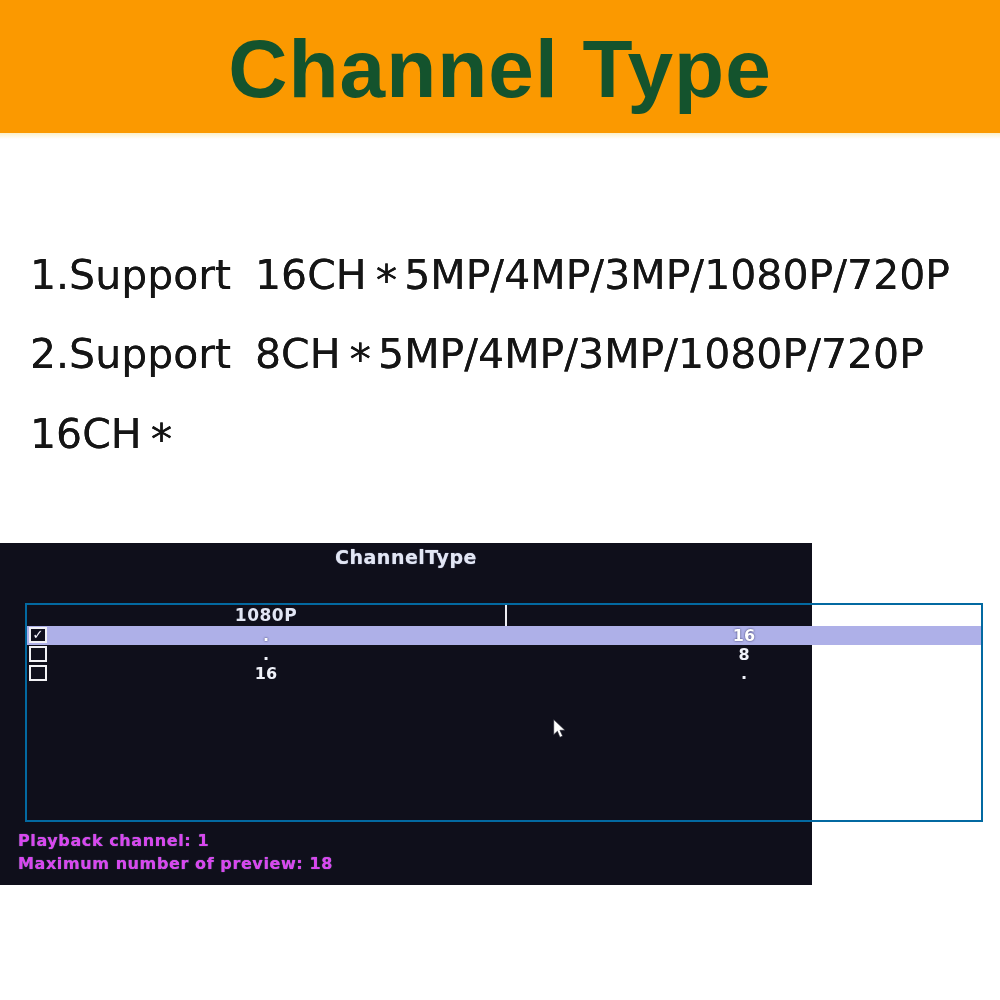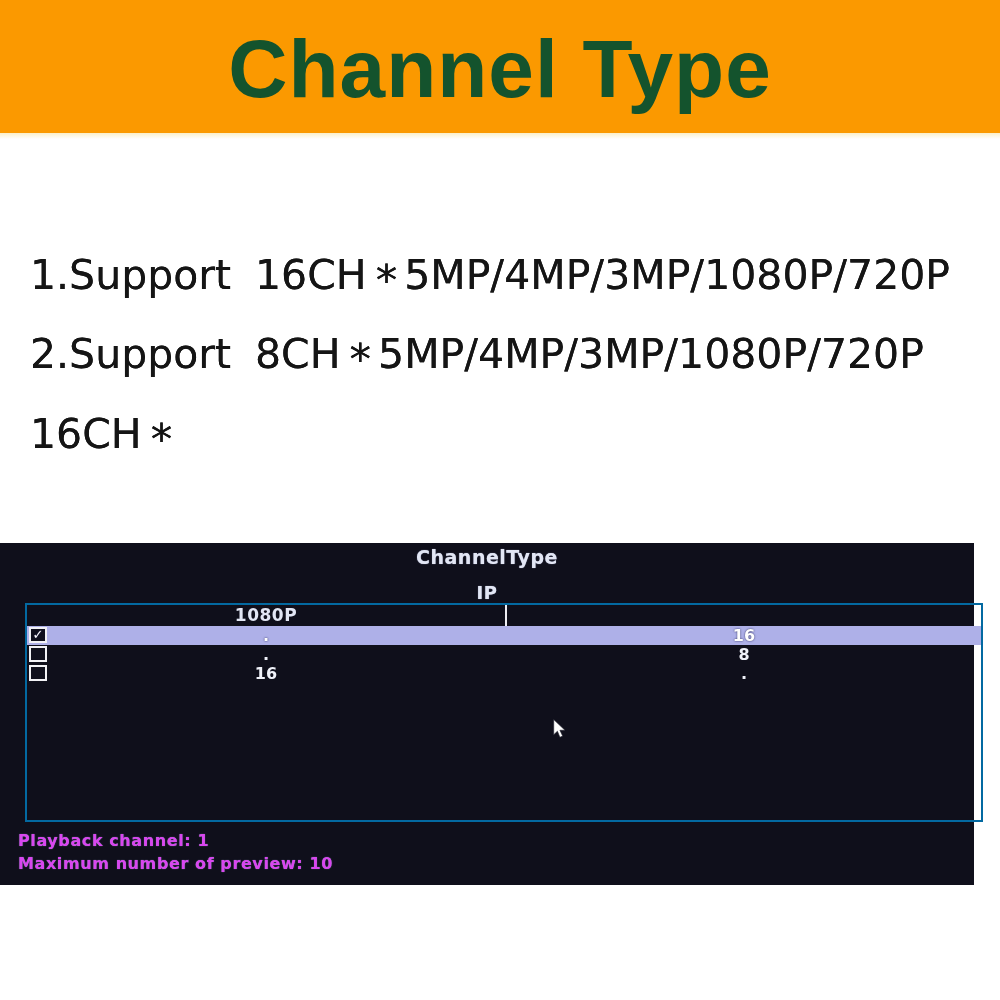--- a/index.html
+++ b/index.html
@@ -17,21 +17,21 @@
   
   .support{position:absolute;left:30px;display:flex;align-items:baseline;
            font-size:41px;color:#151515;white-space:nowrap;
            text-shadow:0 0 .5px #151515;}
   .support .prefix{min-width:225px;}
   .support .star{display:inline-block;transform:translateY(.14em);font-size:1.05em;
                  margin:0 7px 0 9px;}
   #line1{top:249px;} #line2{top:328px;} #line3{top:408px;}
 
   
-  .dvr{position:absolute;left:0;top:543px;width:974px;height:342px;background:#0F0F1B;
+  .dvr{position:absolute;left:0;top:543px;width:812px;height:342px;background:#0F0F1B;
        color:#E2E6F4;font-weight:bold;}
   .dvr-title{position:absolute;left:0;top:3px;width:100%;text-align:center;
              font-size:19px;letter-spacing:.5px;text-shadow:0 0 1px #9aa0c0;}
   .dvr-ip{position:absolute;left:0;top:39px;width:100%;text-align:center;
           font-size:18px;letter-spacing:.5px;text-shadow:0 0 1px #9aa0c0;}
   .ch-table{position:absolute;left:25px;top:60px;width:954px;height:215px;
             border:2px solid #0369a1;}
   .thead{position:relative;height:21px;font-size:17px;letter-spacing:.5px;}
   .thead .divider{position:absolute;left:478px;top:0;width:2px;height:21px;background:#EDEDF3;}
   .col-l{position:absolute;left:0;top:0;width:478px;text-align:center;}
@@ -69,21 +69,20 @@
     <span class="star">*</span>
     <span class="res">5MP/4MP/3MP/1080P/720P</span>
   </div>
   <div class="support" id="line3">
     <span class="chan">16CH</span>
     <span class="star">*</span>
   </div>
 
   <div class="dvr">
     <div class="dvr-title">ChannelType</div>
-    <div class="dvr-ip">IP</div>
 
     <div class="ch-table">
       <div class="thead">
         <div class="col-l">1080P</div>
         <div class="divider"></div>
       </div>
 
       <div class="trow hl">
         <div class="cbx">✓</div>
         <div class="col-l">.</div>
@@ -99,16 +98,16 @@
         <div class="col-l">16</div>
         <div class="col-r">.</div>
       </div>
     </div>
 
     <svg class="cursor" viewBox="0 0 12 19">
       <polygon points="0.5,0.5 0.5,15 4,11.6 6.4,17.4 9,16.2 6.4,10.7 11.2,10.7" fill="#ffffff" stroke="#20202c" stroke-width="0.6"></polygon>
     </svg>
 
     <div class="dvr-foot" id="foot1">Playback channel: 1</div>
-    <div class="dvr-foot" id="foot2">Maximum number of preview: 10</div>
+    <div class="dvr-foot" id="foot2">Maximum number of preview: 18</div>
   </div>
 
 </div>
 
 </body></html>

